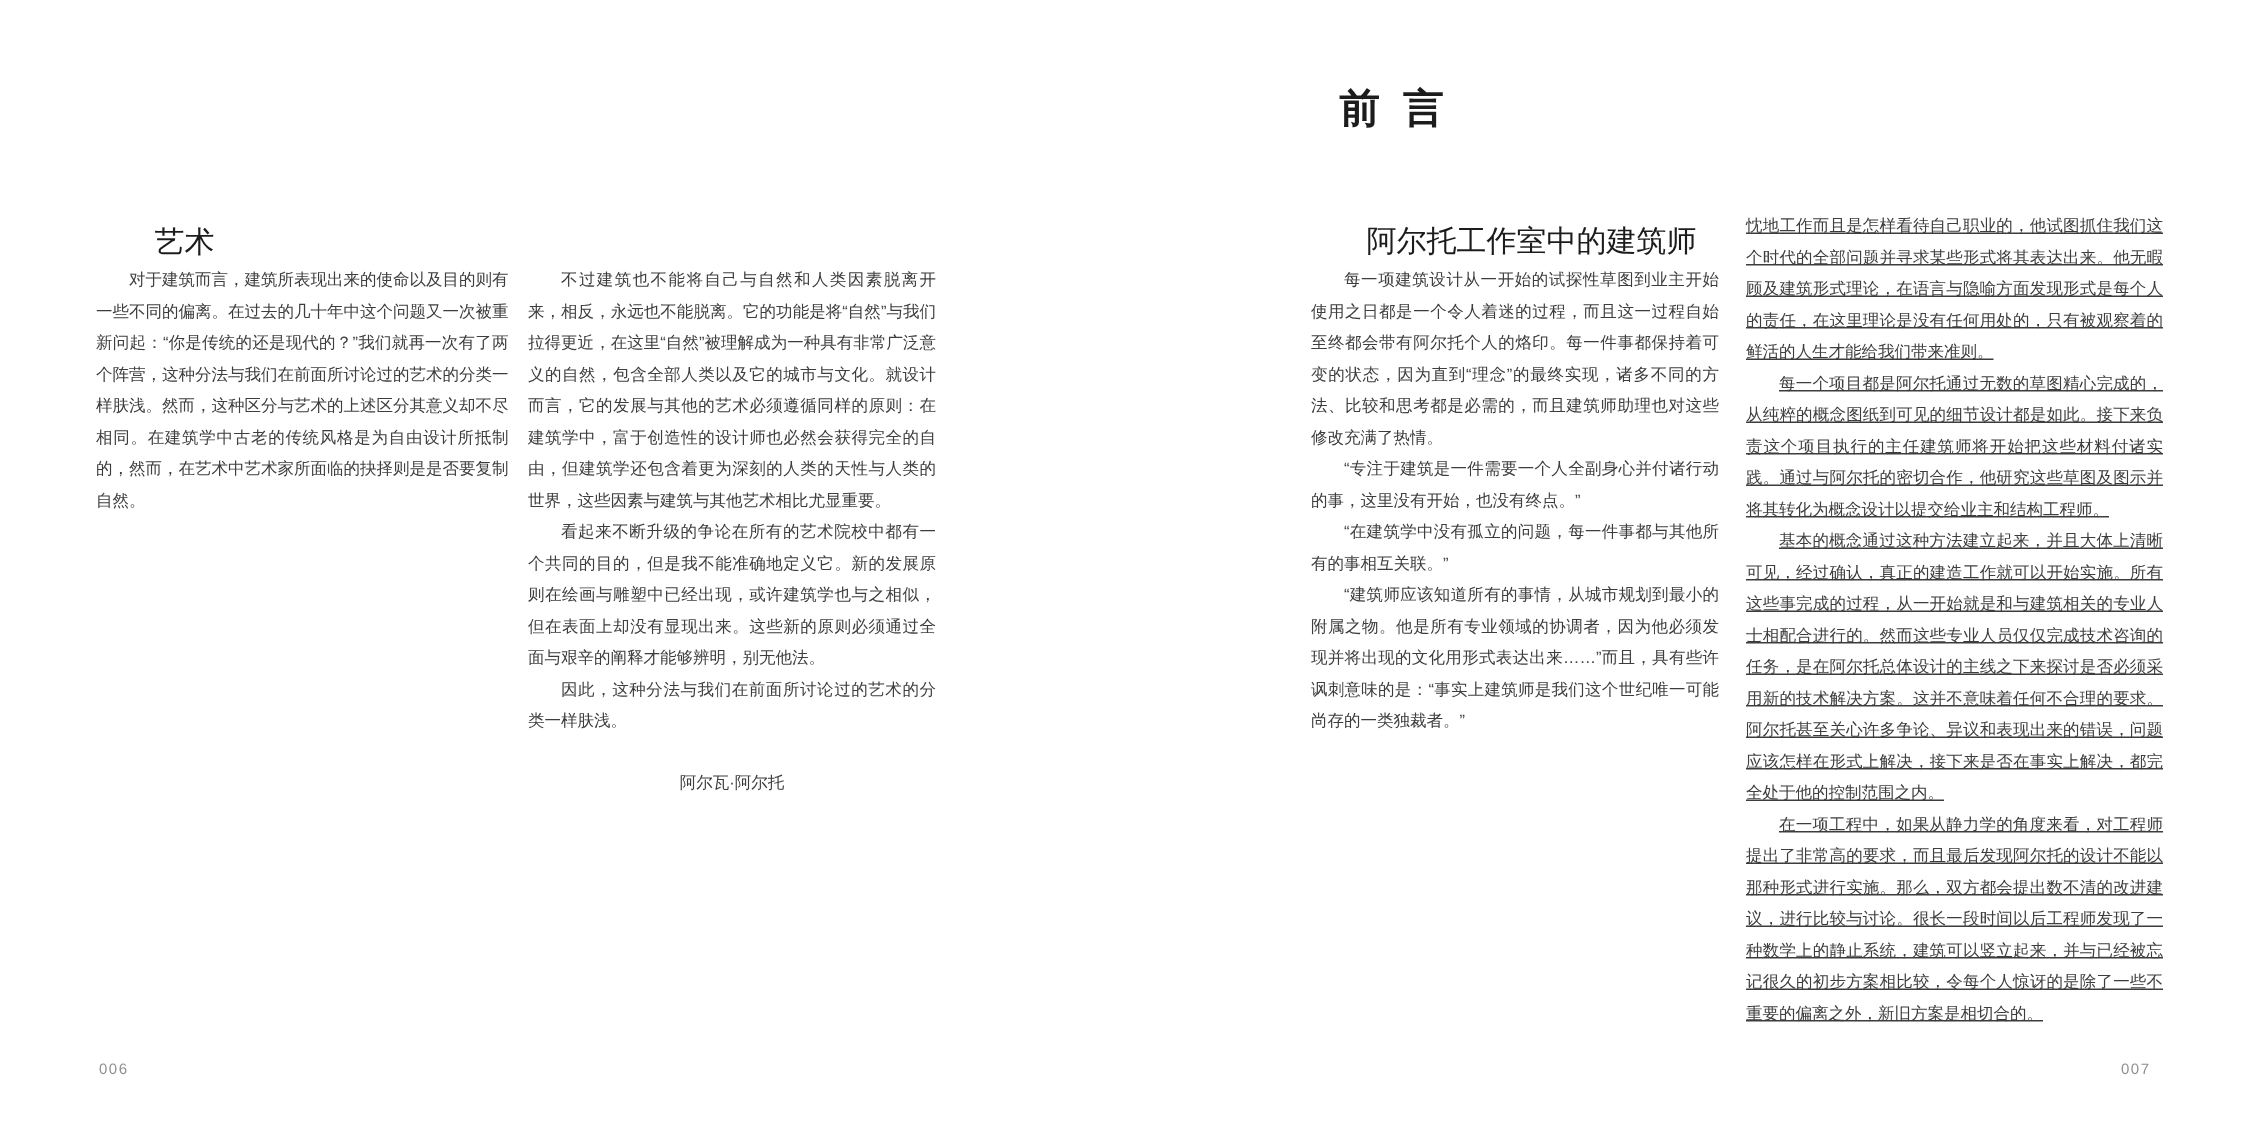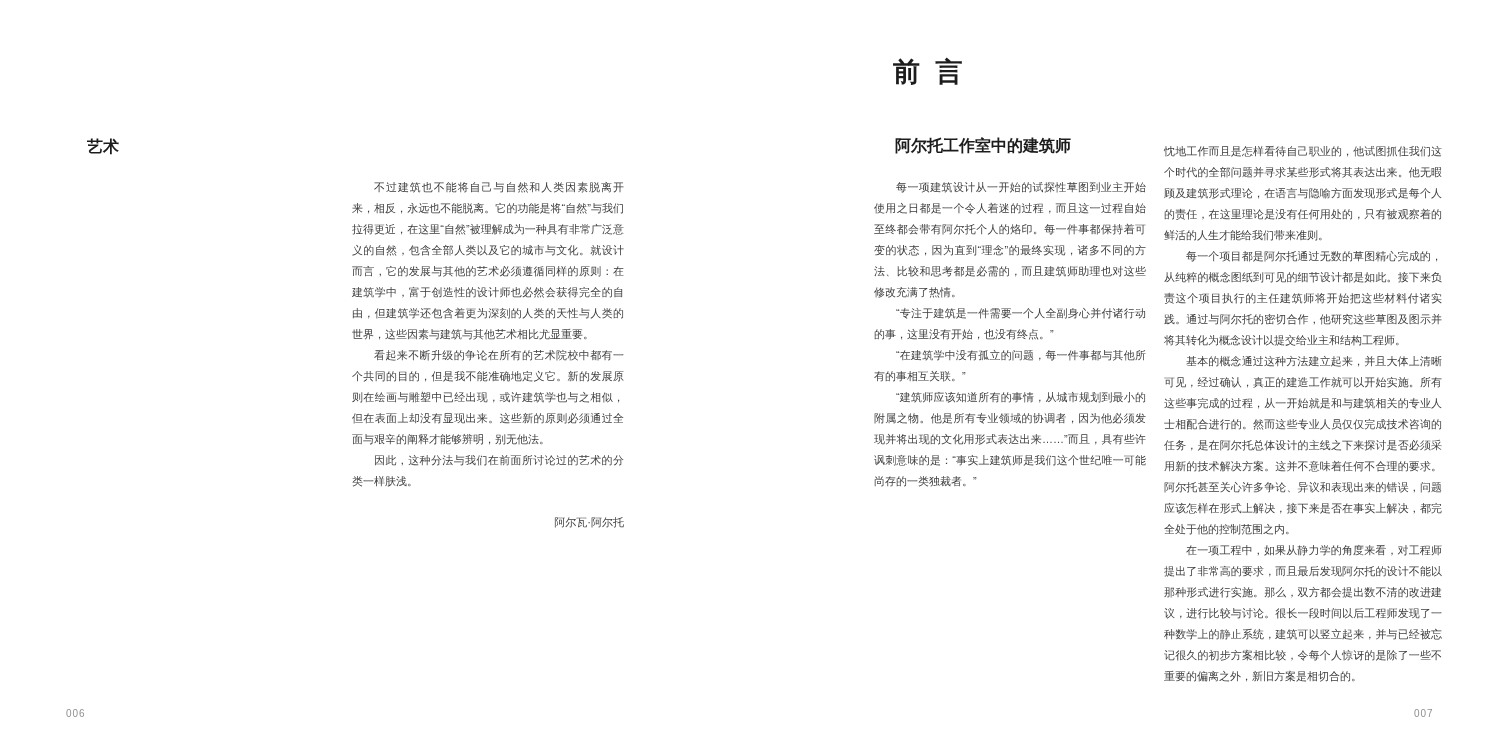--- a/index.html
+++ b/index.html
@@ -33,58 +33,58 @@
     font-size: 27px;
     line-height: 30px;
     font-weight: bold;
     color: #1c1c1c;
     word-spacing: 6px;
     letter-spacing: 1px;
     white-space: nowrap;
   }
   .sec-title {
     position: absolute;
-    margin: 0;
-    font-size: 16px;
+    margin: 16px;
+    font-size: 20px;
     line-height: 19px;
-    font-weight: bold;
+    font-weight: normal;
     color: #1c1c1c;
     white-space: nowrap;
   }
   .col {
     position: absolute;
     font-size: 11px;
     line-height: 21px;
     color: #3d3d3d;
     text-align: justify;
     text-justify: inter-ideograph;
   }
   .col p {
     margin: 0;
     text-indent: 2em;
   }
   .col p.no-indent {
     text-indent: 0;
   }
   .col p.signature {
     text-indent: 0;
-    text-align: right;
+    text-align: center;
     margin-top: 20px;
   }
 
   
   .lp-sec-title { left: 87px;  top: 137px; }
   .lp-col1 { left: 64px;  top: 177px; width: 275px; }
   .lp-col2 { left: 352px; top: 177px; width: 272px; }
 
   
   .rp-title     { left: 143px; top: 57px; }
   .rp-sec-title { left: 145px; top: 136px; }
   .rp-col1 { left: 124px; top: 177px; width: 272px; }
-  .rp-col2 { left: 414px; top: 141px; width: 278px; }
+  .rp-col2 { left: 414px; top: 141px; width: 278px; text-decoration: underline; }
 
   .page-number {
     position: absolute;
     top: 708px;
     font-size: 10px;
     line-height: 12px;
     color: #8f8f8f;
     letter-spacing: 1px;
   }
   .pn-left  { left: 66px; }
@@ -92,20 +92,21 @@
 </style>
 </head>
 <body>
 
 <div class="spread">
 
   <div class="page page-left">
     <h2 class="sec-title lp-sec-title">艺术</h2>
 
     <div class="col lp-col1">
+      <p>对于建筑而言，建筑所表现出来的使命以及目的则有一些不同的偏离。在过去的几十年中这个问题又一次被重新问起：“你是传统的还是现代的？”我们就再一次有了两个阵营，这种分法与我们在前面所讨论过的艺术的分类一样肤浅。然而，这种区分与艺术的上述区分其意义却不尽相同。在建筑学中古老的传统风格是为自由设计所抵制的，然而，在艺术中艺术家所面临的抉择则是是否要复制自然。</p>
     </div>
 
     <div class="col lp-col2">
       <p>不过建筑也不能将自己与自然和人类因素脱离开来，相反，永远也不能脱离。它的功能是将“自然”与我们拉得更近，在这里“自然”被理解成为一种具有非常广泛意义的自然，包含全部人类以及它的城市与文化。就设计而言，它的发展与其他的艺术必须遵循同样的原则：在建筑学中，富于创造性的设计师也必然会获得完全的自由，但建筑学还包含着更为深刻的人类的天性与人类的世界，这些因素与建筑与其他艺术相比尤显重要。</p>
       <p>看起来不断升级的争论在所有的艺术院校中都有一个共同的目的，但是我不能准确地定义它。新的发展原则在绘画与雕塑中已经出现，或许建筑学也与之相似，但在表面上却没有显现出来。这些新的原则必须通过全面与艰辛的阐释才能够辨明，别无他法。</p>
       <p>因此，这种分法与我们在前面所讨论过的艺术的分类一样肤浅。</p>
       <p class="signature">阿尔瓦·阿尔托</p>
     </div>
 
     <div class="page-number pn-left">006</div>

